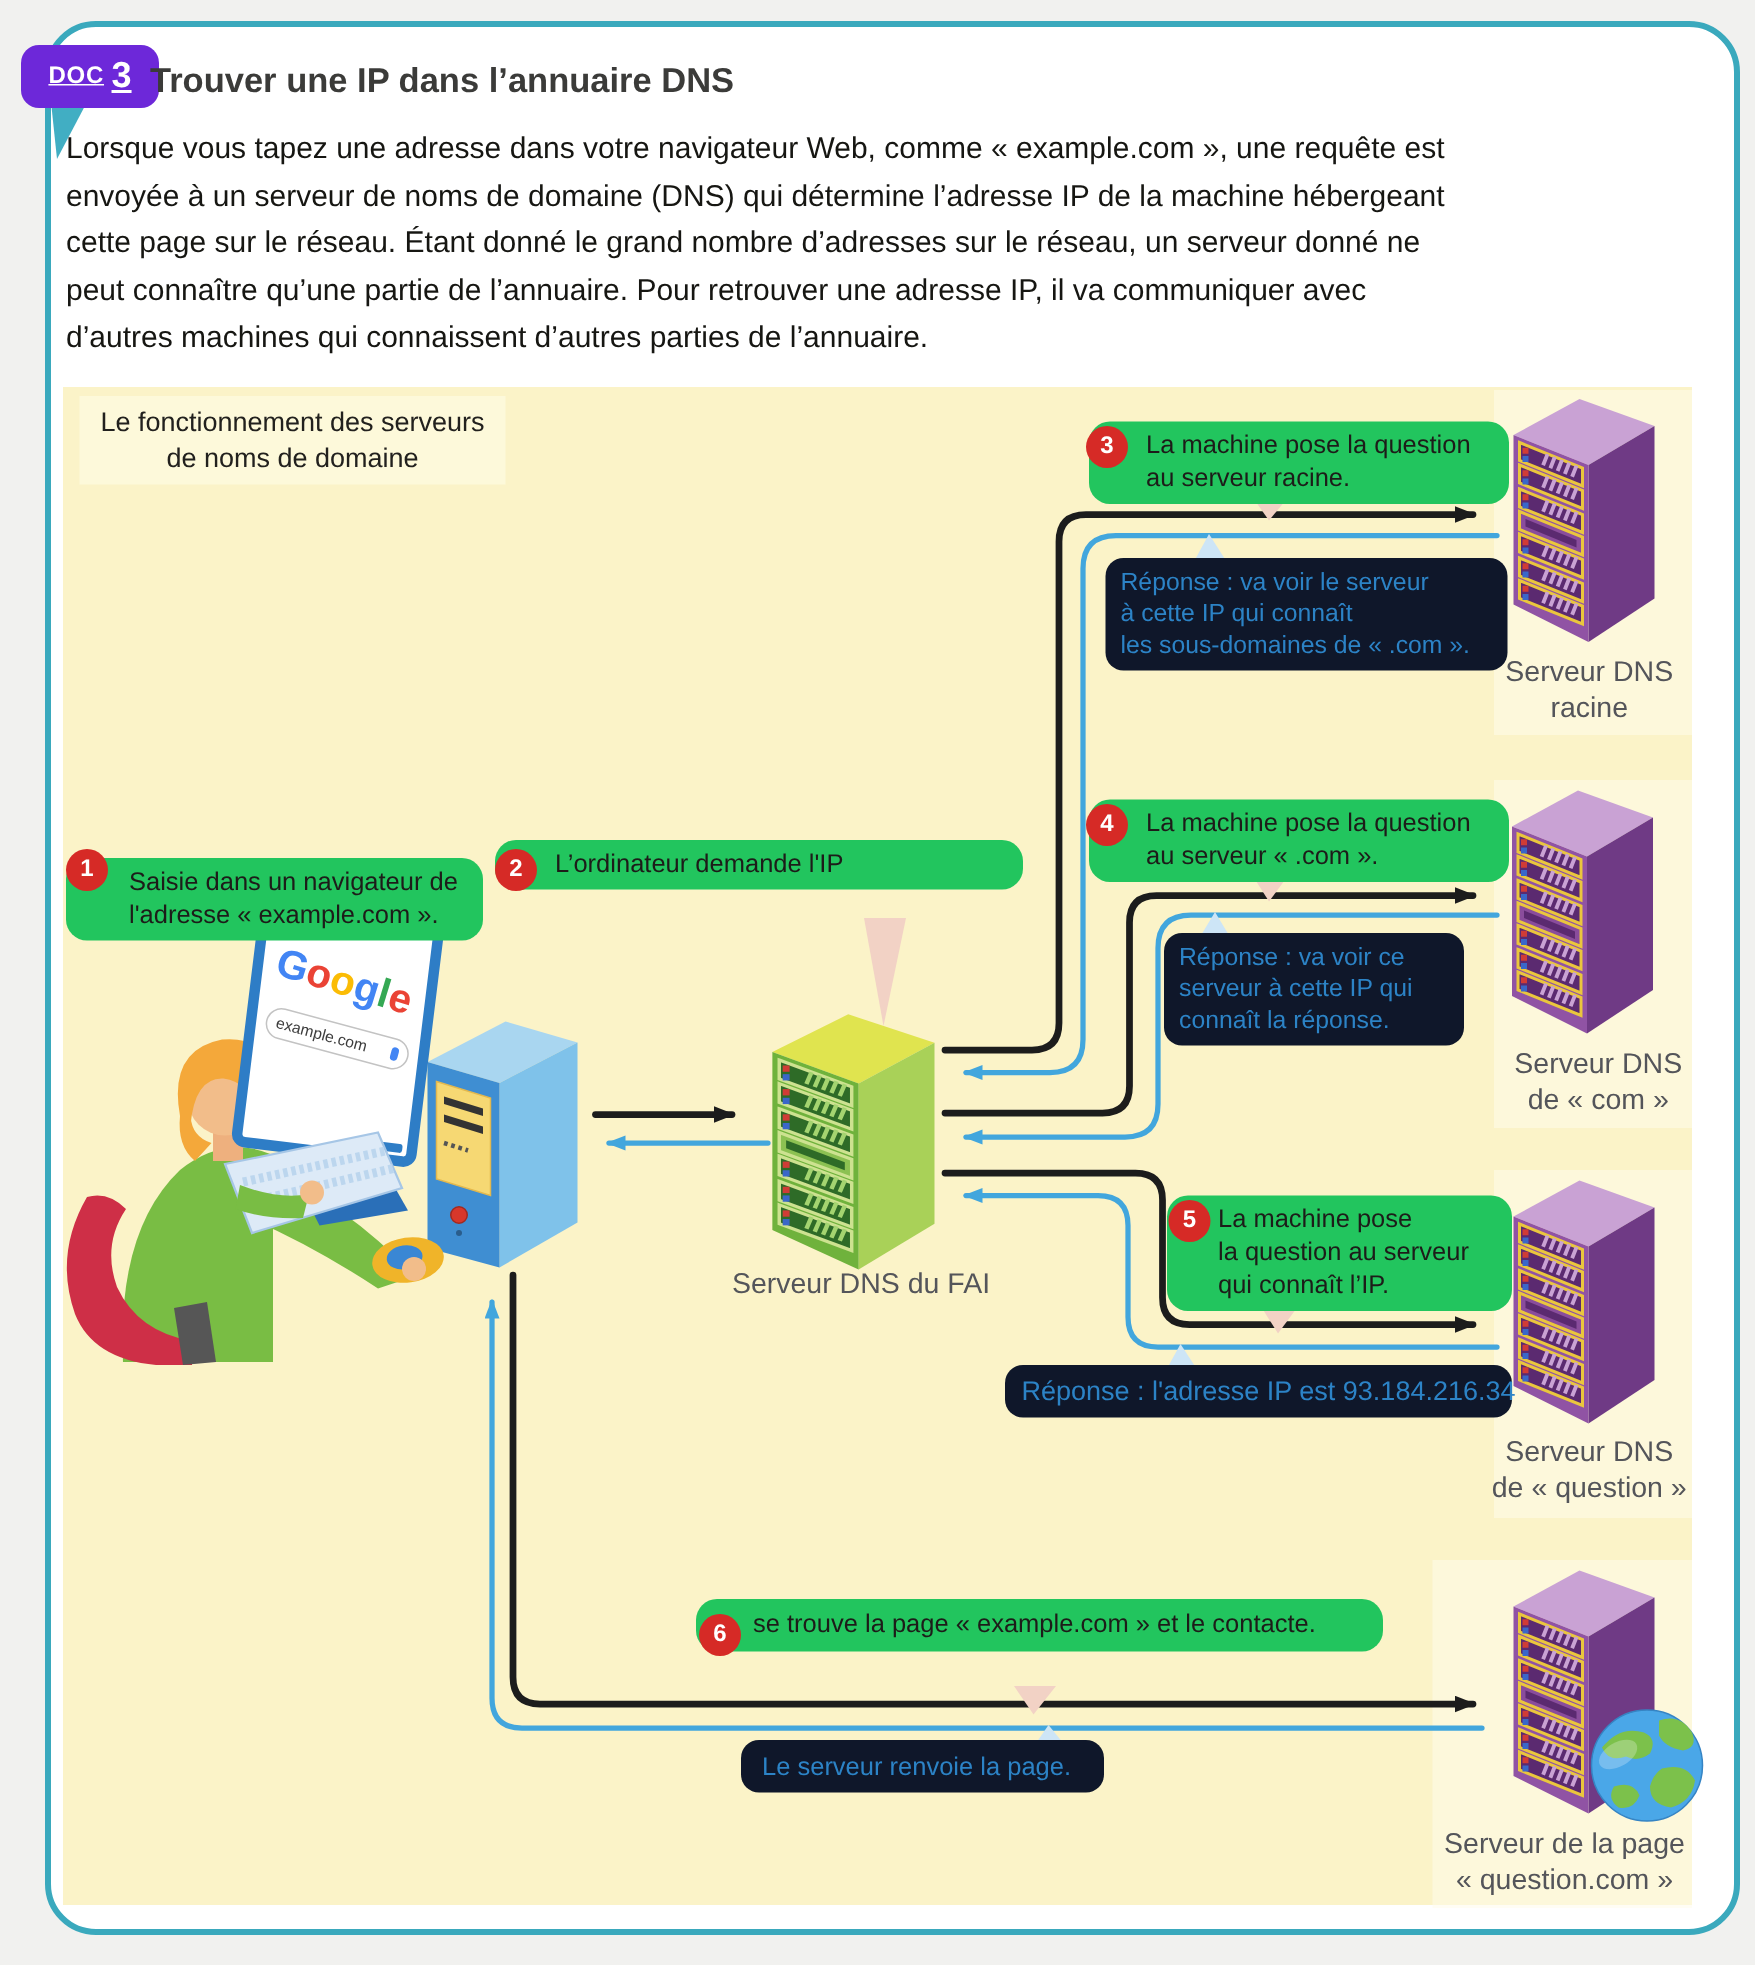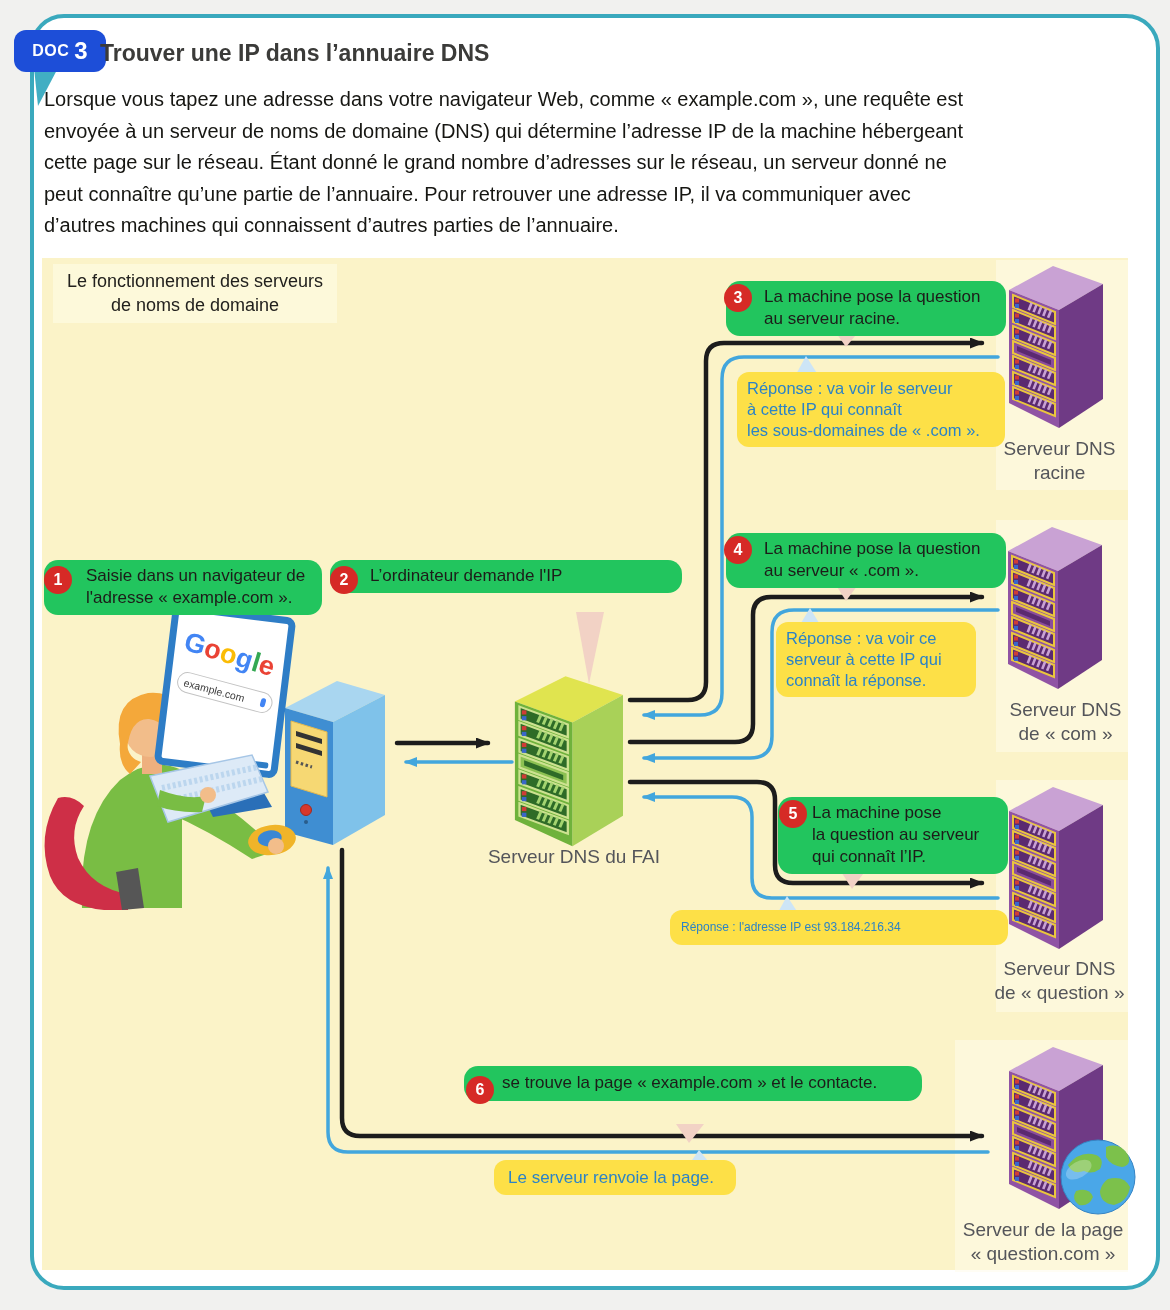--- a/index.html
+++ b/index.html
@@ -9,22 +9,22 @@
     font-family:"Liberation Sans","DejaVu Sans",sans-serif;
     -webkit-font-smoothing:antialiased;
   }
   .abs{position:absolute;}
   
   .card{
     left:30px;top:14px;width:1130px;height:1276px;box-sizing:border-box;
     background:#ffffff;border:4px solid #3aa9bd;border-radius:34px;z-index:0;
   }
   .badge{
-    left:14px;top:30px;width:92px;height:42px;background:#1d4ed8;border-radius:12px;
-    display:flex;align-items:center;justify-content:center;gap:5px;z-index:5;color:#fff;
+    left:14px;top:30px;width:92px;height:42px;background:#6d28d9;border-radius:12px;
+    display:flex;align-items:center;justify-content:center;gap:5px;z-index:5;color:#fff;text-decoration:underline;
   }
   .badge .b-label{font-size:16px;font-weight:bold;letter-spacing:.5px;}
   .badge .b-num{font-size:24px;font-weight:bold;}
   .doc-title{left:100px;top:40px;font-size:23px;font-weight:bold;color:#3b3b39;z-index:5;}
   .intro{left:44px;top:84px;width:920px;font-size:20px;line-height:31.5px;color:#161612;z-index:5;}
   
   .panel{left:42px;top:258px;width:1086px;height:1012px;background:#fbf3c8;z-index:1;}
   .backing{background:rgba(255,252,235,.55);z-index:1;}
   .panel-title{
     left:53px;top:264px;width:284px;background:#fdf9da;z-index:5;
@@ -33,21 +33,21 @@
   
   .step{
     background:#22c55e;border-radius:14px;color:#1d1c19;
     font-size:17px;line-height:22px;z-index:5;box-sizing:border-box;
   }
   .stepnum{
     width:28px;height:28px;border-radius:50%;background:#d62a26;color:#fff;
     font-size:16px;font-weight:bold;text-align:center;line-height:28px;z-index:6;
   }
   .resp{
-    background:#fde047;border-radius:12px;color:#2c83c6;
+    background:#0f172a;border-radius:12px;color:#2c83c6;
     font-size:16.5px;line-height:21px;z-index:5;box-sizing:border-box;
   }
   .slabel{
     text-align:center;font-size:19px;line-height:23.5px;color:#54555a;z-index:5;
   }
   
   .monitor{
     left:163px;top:610px;width:124px;height:162px;box-sizing:border-box;
     background:#fff;border:7px solid #2e7dc6;border-radius:9px;
     transform:rotate(7deg);z-index:3;
@@ -278,21 +278,21 @@
     <ellipse cx="270" cy="838" rx="12" ry="8" fill="#3a87d4"></ellipse>
   </g>
   <circle cx="276" cy="846" r="8" fill="#f2bd8a"></circle>
 </svg>
 
 <div class="abs panel-title">
   <div class="txt-line">Le fonctionnement des serveurs</div>
   <div class="txt-line">de noms de domaine</div>
 </div>
 
-<div class="abs step" style="left:44px;top:560px;width:278px;padding:5px 8px 6px 42px">
+<div class="abs step" style="left:44px;top:572px;width:278px;padding:5px 8px 6px 42px">
   <div class="txt-line">Saisie dans un navigateur de</div>
   <div class="txt-line">l'adresse « example.com ».</div>
 </div>
 <div class="abs step" style="left:330px;top:560px;width:352px;padding:5px 8px 6px 40px">
   <div class="txt-line">L’ordinateur demande l'IP</div>
 </div>
 <div class="abs step" style="left:726px;top:281px;width:280px;padding:5px 8px 6px 38px">
   <div class="txt-line">La machine pose la question</div>
   <div class="txt-line">au serveur racine.</div>
 </div>
@@ -319,21 +319,21 @@
 <div class="abs resp" style="left:737px;top:372px;width:268px;padding:6px 10px">
   <div class="txt-line">Réponse : va voir le serveur</div>
   <div class="txt-line">à cette IP qui connaît</div>
   <div class="txt-line">les sous-domaines de « .com ».</div>
 </div>
 <div class="abs resp" style="left:776px;top:622px;width:200px;padding:6px 10px">
   <div class="txt-line">Réponse : va voir ce</div>
   <div class="txt-line">serveur à cette IP qui</div>
   <div class="txt-line">connaît la réponse.</div>
 </div>
-<div class="abs resp" style="left:670px;top:910px;width:338px;padding:7px 11px;font-size:12px">
+<div class="abs resp" style="left:670px;top:910px;width:338px;padding:7px 11px;font-size:18px">
   <div class="txt-line">Réponse : l'adresse IP est 93.184.216.34</div>
 </div>
 <div class="abs resp" style="left:494px;top:1160px;width:242px;padding:7px 14px;font-size:17px">
   <div class="txt-line">Le serveur renvoie la page.</div>
 </div>
 
 <div class="abs slabel" style="left:977px;top:437px;width:165px">
   <div class="txt-line">Serveur DNS</div>
   <div class="txt-line">racine</div>
 </div>

